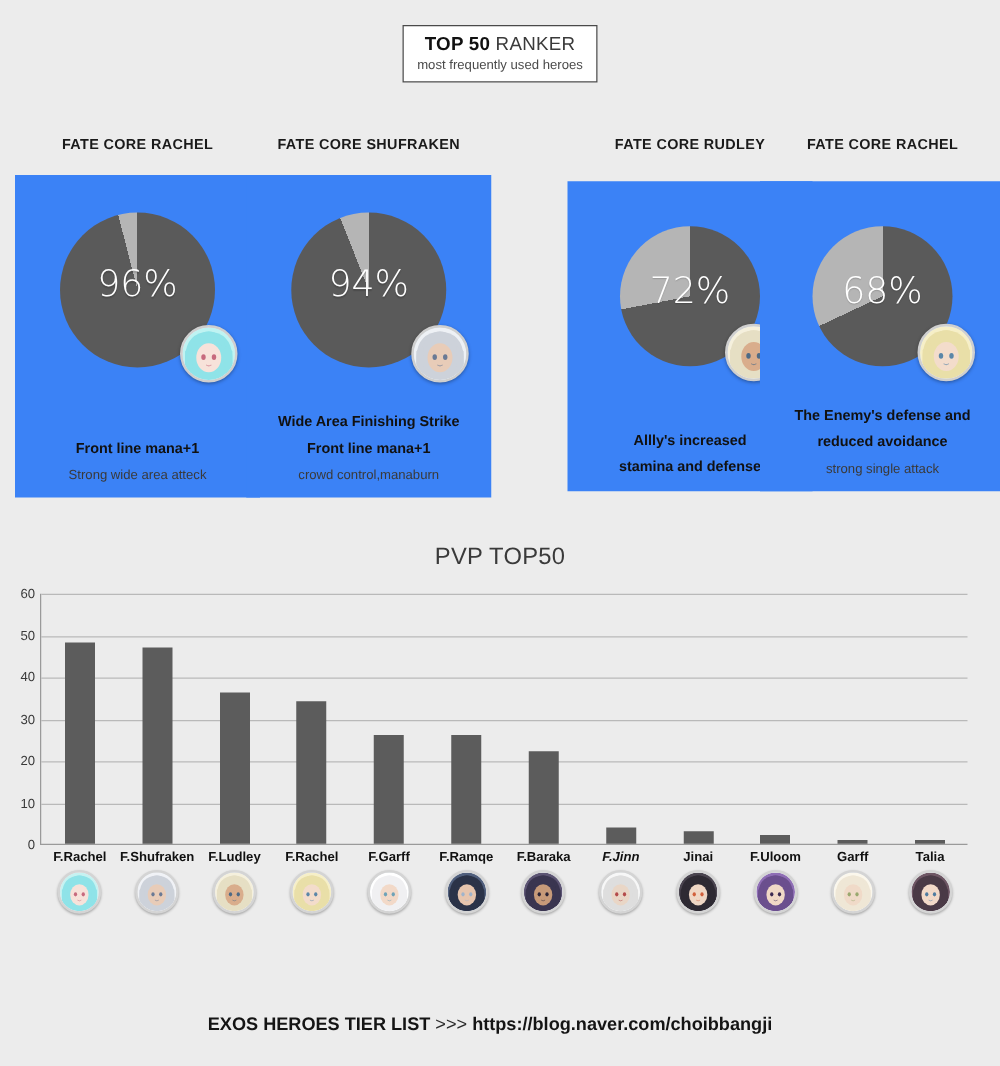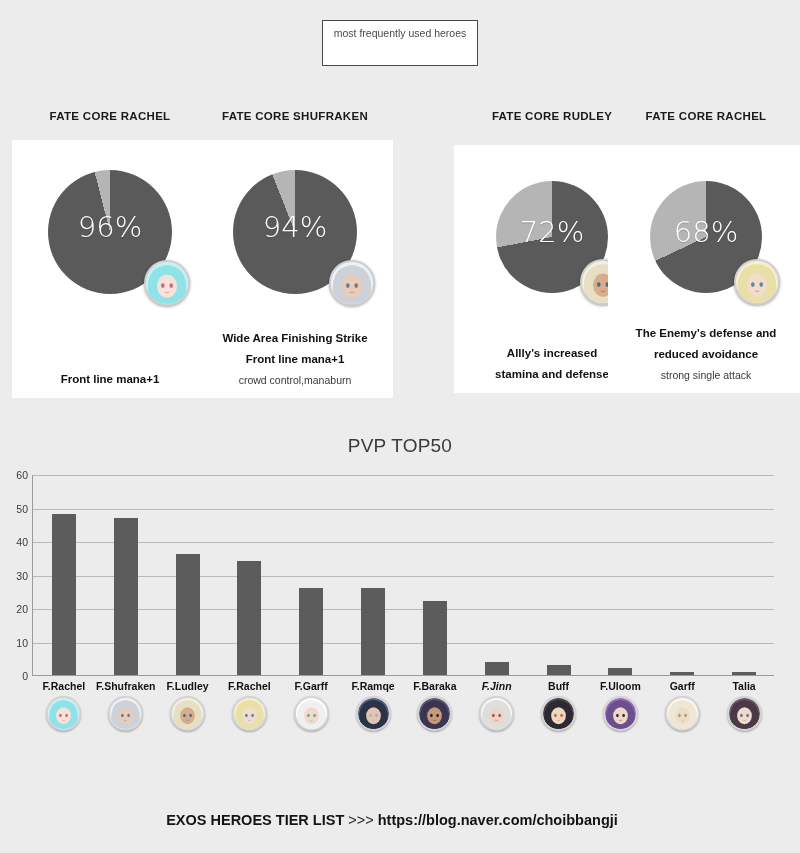--- a/index.html
+++ b/index.html
@@ -27,21 +27,21 @@
   #title-sub { font-size: 10.5px; color: #4a4a4a; line-height: 15px; }
 
   
   #cards { position: absolute; left: 0; top: 105px; width: 800px; height: 300px; }
   .card-col { position: absolute; top: 0; width: 196px; }
   .card-head {
     text-align: center; font-size: 11.5px; font-weight: bold;
     letter-spacing: .3px; color: #1a1a1a; height: 22px; line-height: 22px;
   }
   .card-body {
-    background: #ffffff;
+    background: #3b82f6;
     position: relative;
     padding-top: 8px;
   }
   .card-body.tall { height: 258px; }
   .card-body.short { height: 248px; }
 
   .pie-wrap { position: relative; margin: 0 auto; }
   .pie { border-radius: 50%; position: relative; }
   .pie-label {
     position: absolute; left: 0; right: 0;
@@ -99,20 +99,23 @@
     position: absolute; left: 0; right: 16px; top: 812px;
     text-align: center; font-size: 14.5px; color: #141414;
   }
   #footer b { font-weight: bold; }
   #footer .arrows { font-weight: normal; color: #2a2a2a; }
 </style>
 </head>
 <body>
 
 <div id="title-box">
+  <div id="title-main">
+    <b>TOP 50</b><span> RANKER</span>
+  </div>
   <div id="title-sub">most frequently used heroes</div>
 </div>
 
 <div id="cards">
     <div class="card-col" style="left: 12px;">
       <div class="card-head" style="margin-top: 0px;">FATE CORE RACHEL</div>
       <div class="card-body tall" style="margin-top: 13px;">
         <div class="pie-wrap" style="width: 124px; height: 124px; margin-top: 22px;">
           <div class="pie" style="width: 124px; height: 124px;;background: conic-gradient(#5a5a5a 0deg 345.6deg, #b5b5b5 345.6deg 360deg);">
             <div class="pie-label" style="top: 40px;">96%</div>
@@ -133,20 +136,21 @@
                 <path d="M33 14 Q31 30 34 40 L38 40 L38 18 Z" fill="#8fe3e8"></path>
                 <ellipse cx="16" cy="22.5" rx="1.7" ry="2.2" fill="#c76a7e"></ellipse>
                 <ellipse cx="24" cy="22.5" rx="1.7" ry="2.2" fill="#c76a7e"></ellipse>
                 <path d="M18 28.5 Q20 30 22 28.5" stroke="#c76a7e" stroke-width=".8" fill="none" opacity=".6"></path>
               </g>
             </svg>
           </div>
         </div>
         <div class="card-texts">
           <div class="ct2">Front line mana+1</div>
+          <div class="ct3">Strong wide area atteck</div>
         </div>
       </div>
     </div>
     <div class="card-col" style="left: 197px;">
       <div class="card-head" style="margin-top: 0px;">FATE CORE SHUFRAKEN</div>
       <div class="card-body tall" style="margin-top: 13px;">
         <div class="pie-wrap" style="width: 124px; height: 124px; margin-top: 22px;">
           <div class="pie" style="width: 124px; height: 124px;;background: conic-gradient(#5a5a5a 0deg 338.40000000000003deg, #b5b5b5 338.40000000000003deg 360deg);">
             <div class="pie-label" style="top: 40px;">94%</div>
           </div>
@@ -452,21 +456,21 @@
               <path d="M33 14 Q31 30 34 40 L38 40 L38 18 Z" fill="#dedede"></path>
               <ellipse cx="16" cy="22.5" rx="1.7" ry="2.2" fill="#b44b4b"></ellipse>
               <ellipse cx="24" cy="22.5" rx="1.7" ry="2.2" fill="#b44b4b"></ellipse>
               <path d="M18 28.5 Q20 30 22 28.5" stroke="#b44b4b" stroke-width=".8" fill="none" opacity=".6"></path>
             </g>
           </svg>
         </div>
       </div>
       <div class="bar" title="Jinai: 3" style="left: 513.583px; width: 24px; height: 10.05px; background: rgb(92, 92, 92);"></div>
       <div class="xcat" style="left: 494.667px; width: 61.8333px;">
-        <div class="xcat-label">Buff</div>
+        <div class="xcat-label">Jinai</div>
         <div class="xcat-av">
           <svg width="31" height="31" viewBox="0 0 40 40">
             <defs>
               <clipPath id="cjinai-avatar31">
                 <circle cx="20" cy="20" r="20"></circle>
               </clipPath>
             </defs>
             <g clip-path="url(#cjinai-avatar31)">
               <rect width="40" height="40" fill="#4a444f"></rect>
               <path d="M2 22 Q3 4 20 3 Q37 4 38 22 L38 40 L2 40 Z" fill="#2e2a33"></path>

